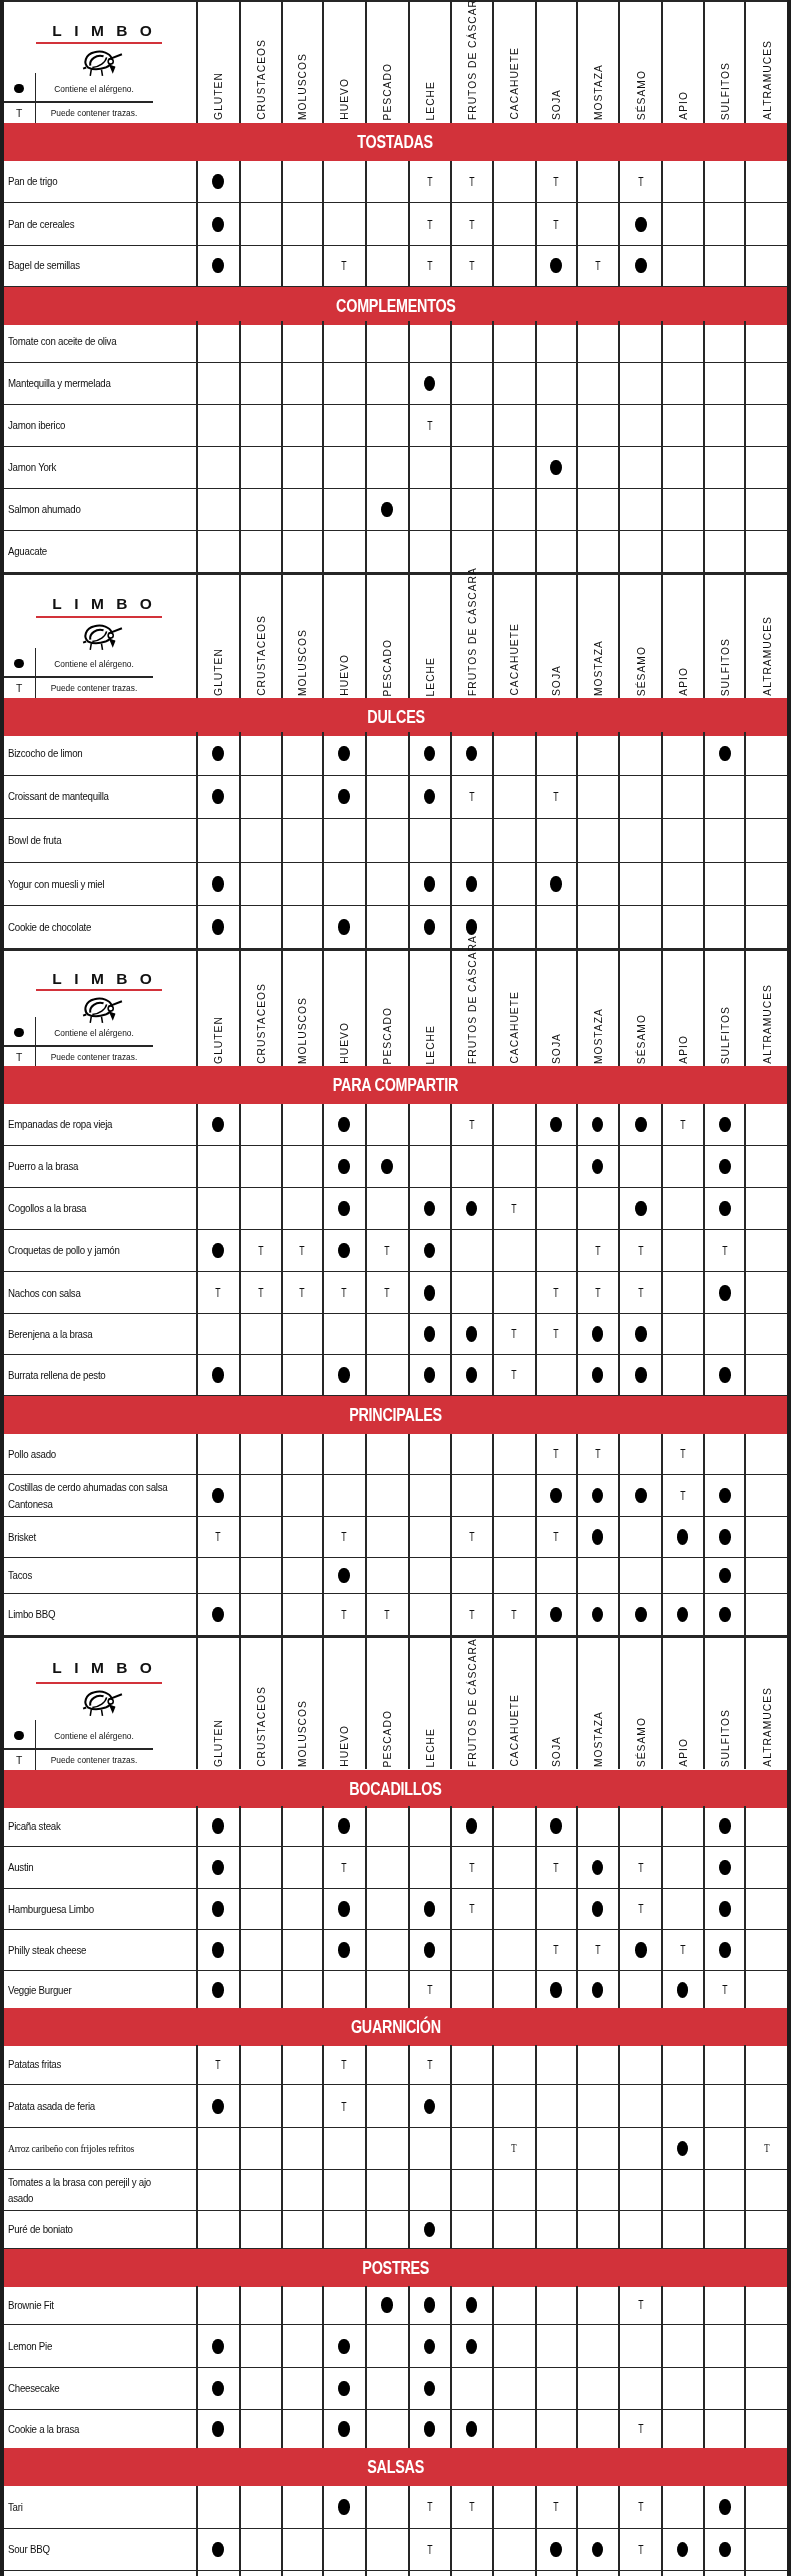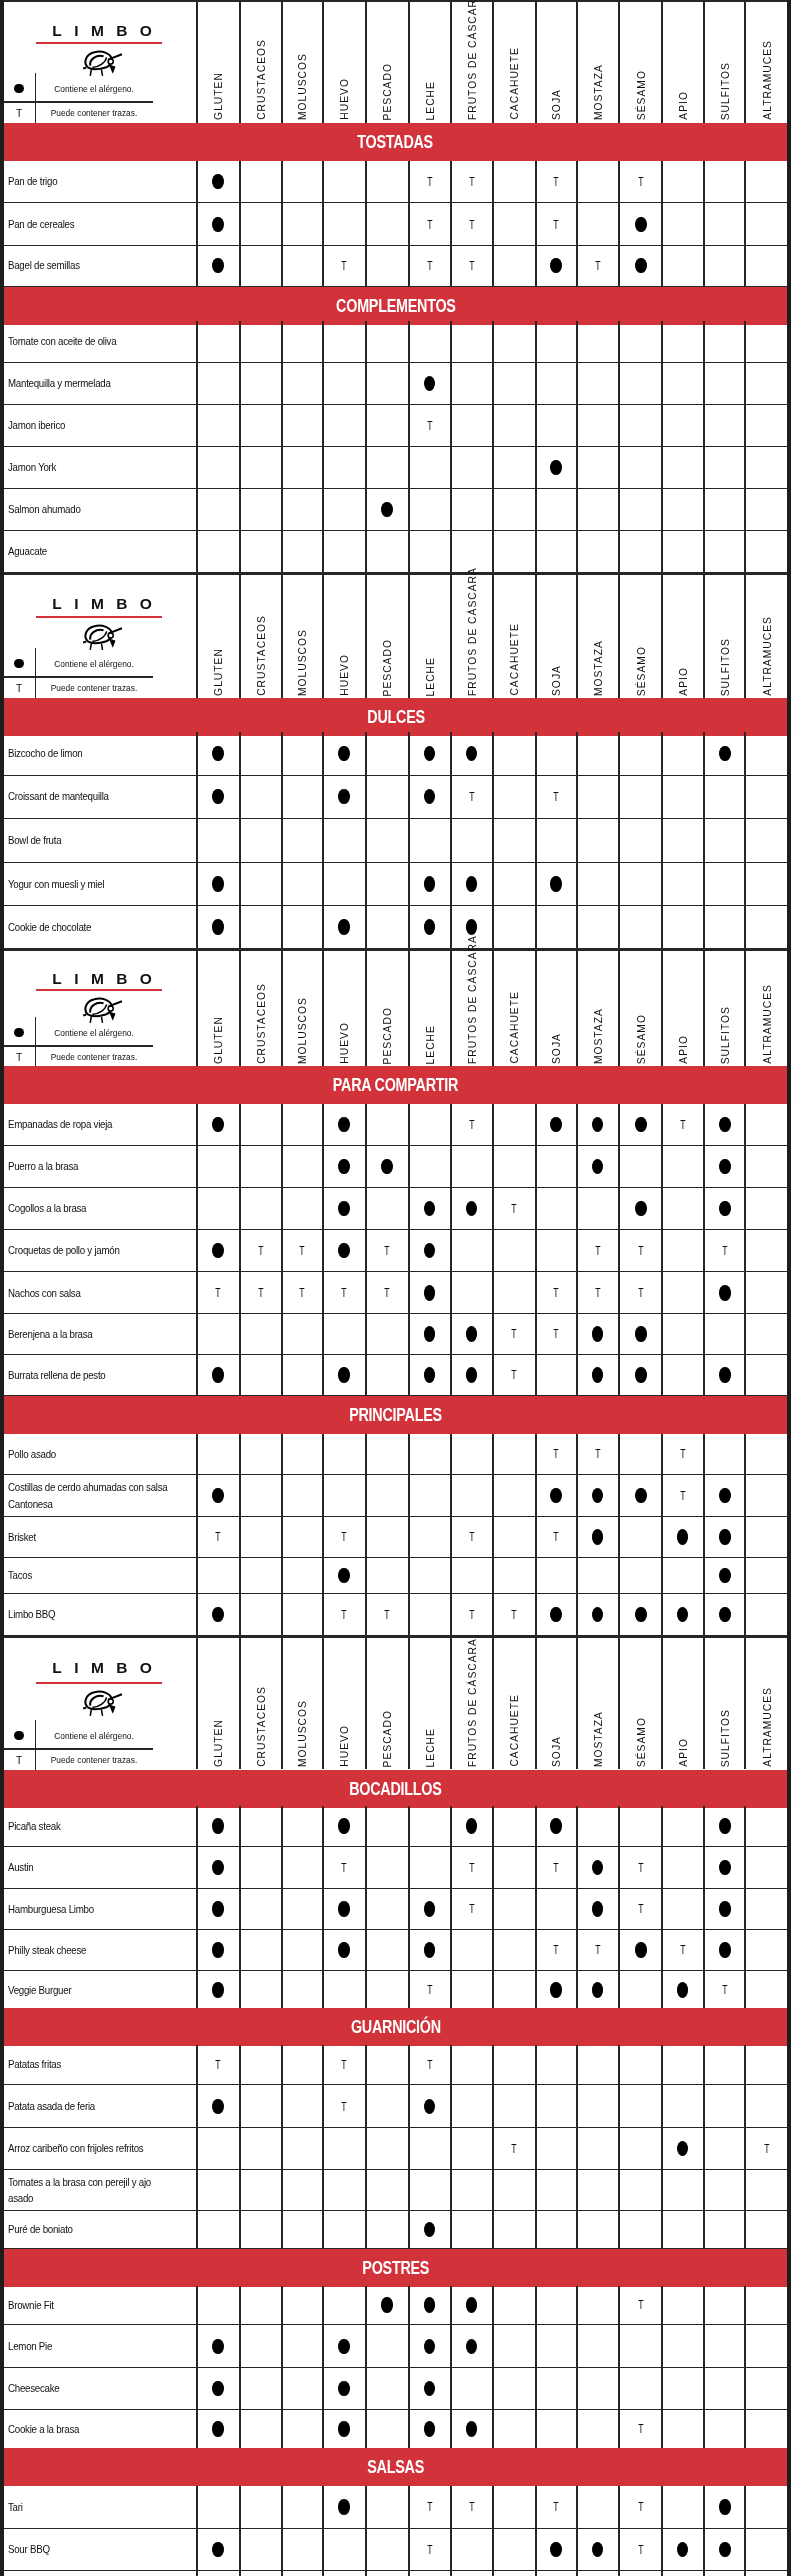--- a/index.html
+++ b/index.html
@@ -1422,21 +1422,21 @@
         </div>
         <div class="cell" style="left: 447px; width: 42px;"></div>
         <div class="cell" style="left: 489px; width: 43px;"></div>
         <div class="cell" style="left: 532px; width: 41px;"></div>
         <div class="cell" style="left: 573px; width: 42px;"></div>
         <div class="cell" style="left: 616px; width: 43px;"></div>
         <div class="cell" style="left: 658px; width: 42px;"></div>
         <div class="cell" style="left: 701px; width: 41px;"></div>
         <div class="cell" style="left: 742px; width: 42px;"></div>
       </div>
-      <div class="row" style="top: 2128px; height: 42px;">
+      <div class="row" style="top: 2128px; height: 42px; font-family: Liberation Serif, serif;">
         <div class="name">
           <span>Arroz caribeño con frijoles refritos</span>
         </div>
         <div class="cell" style="left: 193px; width: 43px;"></div>
         <div class="cell" style="left: 236px; width: 42px;"></div>
         <div class="cell" style="left: 278px; width: 41px;"></div>
         <div class="cell" style="left: 319px; width: 43px;"></div>
         <div class="cell" style="left: 362px; width: 43px;"></div>
         <div class="cell" style="left: 405px; width: 42px;"></div>
         <div class="cell" style="left: 447px; width: 42px;"></div>

